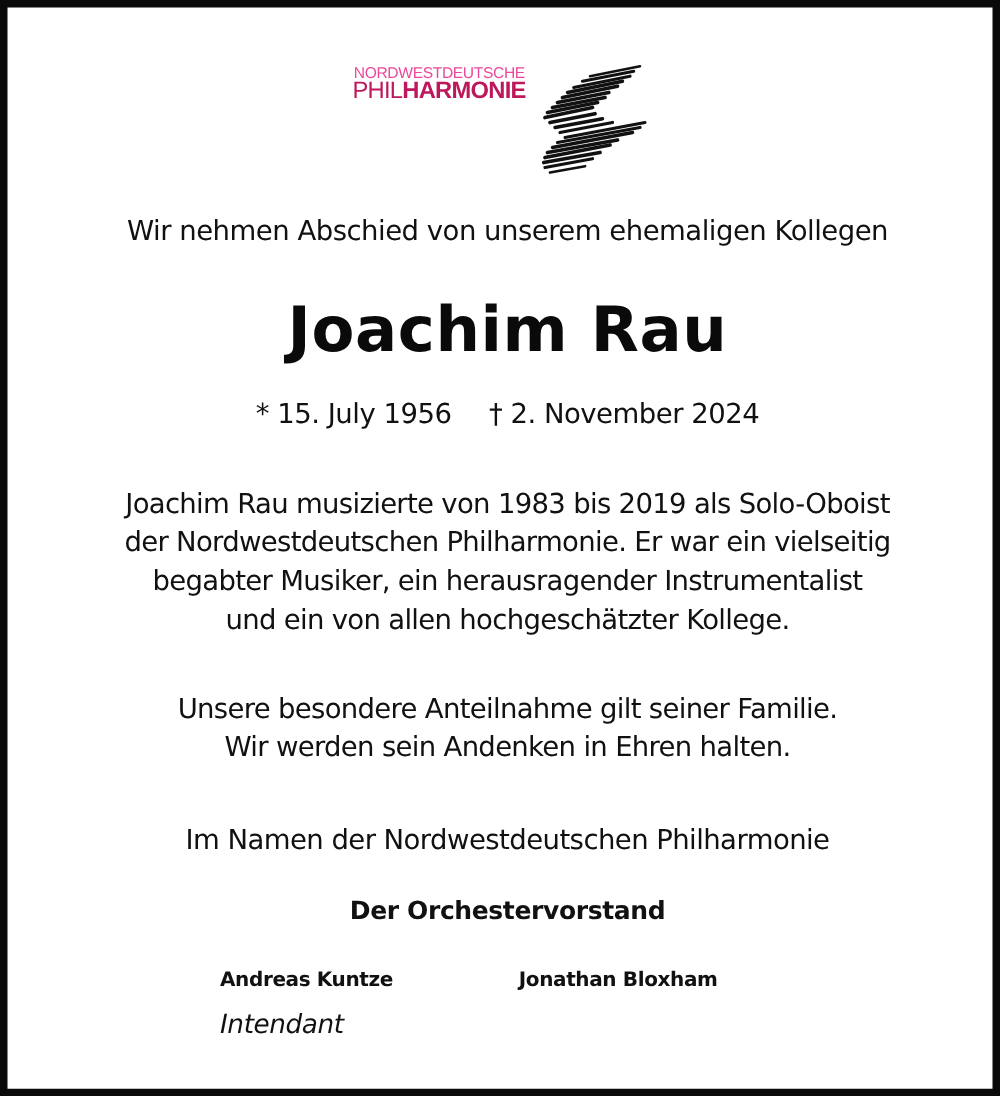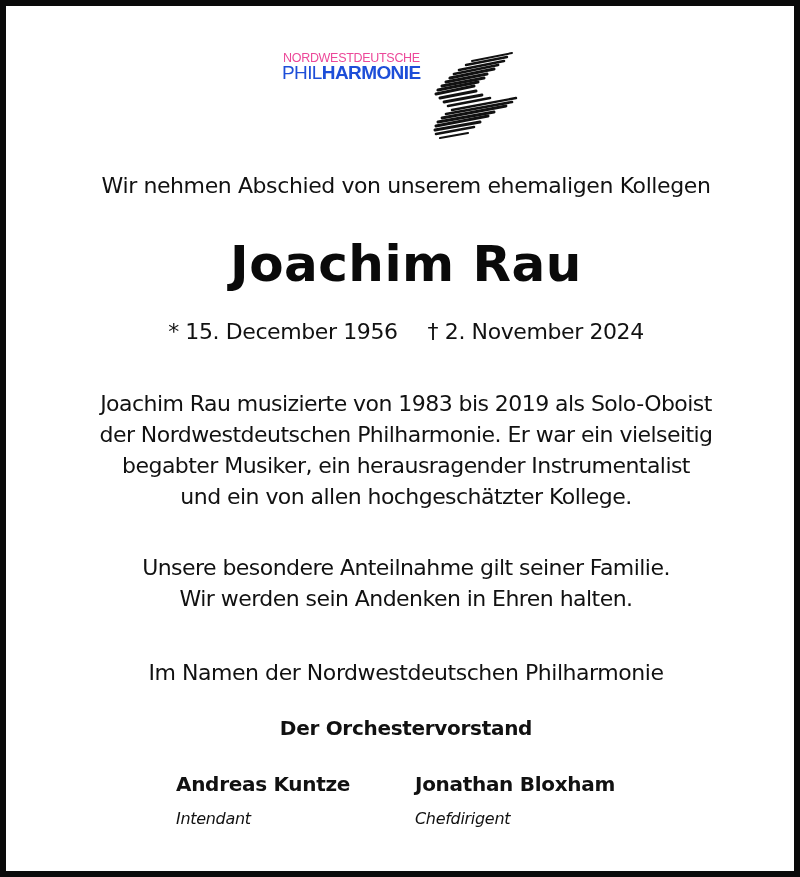--- a/index.html
+++ b/index.html
@@ -47,21 +47,21 @@
       white-space: nowrap;
     }
     .logo-line2 {
       position: absolute;
       left: 0px;
       top: 16px;
       font-family: "Liberation Sans", sans-serif;
       font-size: 19px;
       letter-spacing: -0.6px;
       line-height: 18px;
-      color: #1d4ed8;
+      color: #be185d;
       white-space: nowrap;
     }
     .logo-line2 .bold { font-weight: bold; }
     .logo-graphic {
       position: absolute;
       left: 150px;
       top: 0px;
       width: 100px;
       height: 96px;
     }
@@ -116,27 +116,27 @@
       font-size: 20px;
       font-weight: bold;
       line-height: 28px;
       letter-spacing: -0.3px;
     }
     .signer {
       position: absolute;
       white-space: nowrap;
     }
     .signer .sname {
-      font-size: 20px;
+      font-size: 16px;
       font-weight: bold;
       line-height: 28px;
       letter-spacing: -0.3px;
     }
     .signer .srole {
-      font-size: 16px;
+      font-size: 21px;
       font-style: italic;
       line-height: 30px;
       letter-spacing: -0.3px;
       margin-top: 6px;
     }
     .signer-left { left: 170px; top: 764px; }
     .signer-right { left: 409px; top: 764px; }
   </style>
 </head>
 <body>
@@ -169,21 +169,21 @@
         <line x1="4" y1="86" x2="42" y2="79" stroke-width="2.6"></line>
         <line x1="8" y1="90" x2="36" y2="85" stroke-width="2.2"></line>
       </g>
     </svg>
   </div>
 
   <div class="line intro">Wir nehmen Abschied von unserem ehemaligen Kollegen</div>
 
   <div class="line name">Joachim Rau</div>
 
-  <div class="line dates"><span>* 15. December 1956</span><span class="gap"></span><span>† 2. November 2024</span></div>
+  <div class="line dates"><span>* 15. July 1956</span><span class="gap"></span><span>† 2. November 2024</span></div>
 
   <div class="para bio">
     <div>Joachim Rau musizierte von 1983 bis 2019 als Solo-Oboist</div>
     <div>der Nordwestdeutschen Philharmonie. Er war ein vielseitig</div>
     <div>begabter Musiker, ein herausragender Instrumentalist</div>
     <div>und ein von allen hochgeschätzter Kollege.</div>
   </div>
 
   <div class="para condolence">
     <div>Unsere besondere Anteilnahme gilt seiner Familie.</div>
@@ -194,16 +194,15 @@
 
   <div class="line board">Der Orchestervorstand</div>
 
   <div class="signer signer-left">
     <div class="sname">Andreas Kuntze</div>
     <div class="srole">Intendant</div>
   </div>
 
   <div class="signer signer-right">
     <div class="sname">Jonathan Bloxham</div>
-    <div class="srole">Chefdirigent</div>
   </div>
 
 </div>
 
 </body></html>

